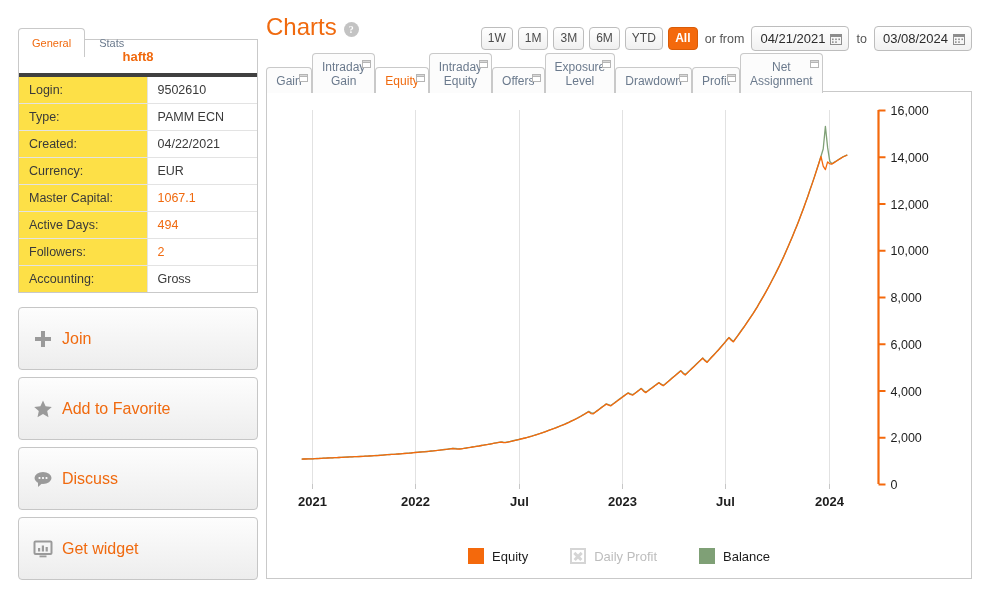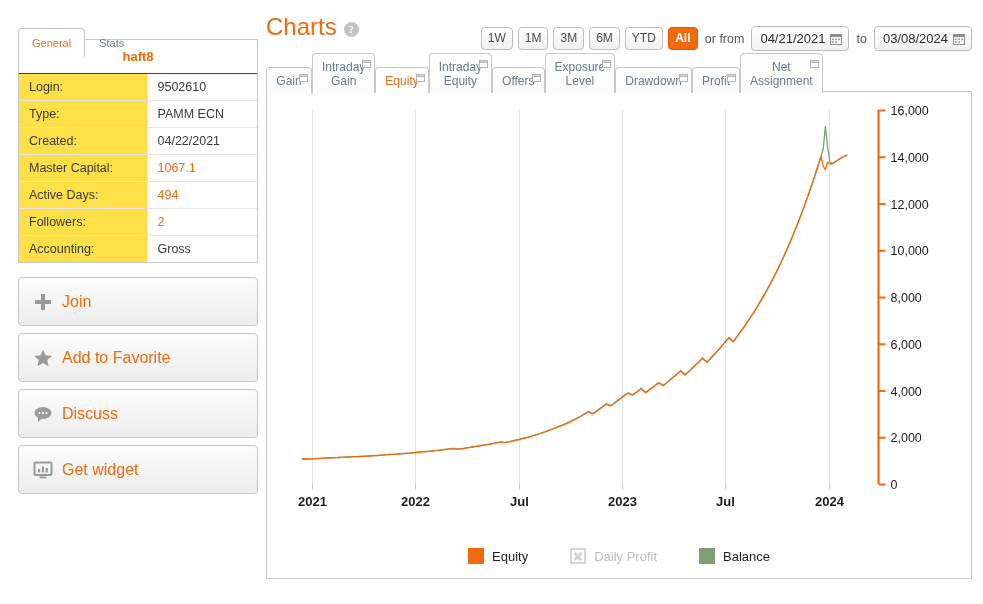--- a/index.html
+++ b/index.html
@@ -27,34 +27,34 @@
   }
   .tab.active { background: #ffffff; color: #f06a0f; border-color: #c9c9c9; }
   .tab.plain { border-color: transparent; background: transparent; margin-top: 46px; }
 
   .info-card {
     border: 1px solid #c9c9c9; background: #fff;
     margin-top: -1px; position: relative; z-index: 1;
   }
   .card-head {
     text-align: center; font-size: 13px; font-weight: bold; color: #f06a0f;
-    padding: 9px 0 9px 0; border-bottom: 1px solid #404040; background: #fff;
+    padding: 9px 0 9px 0; border-bottom: 4px solid #404040; background: #fff;
   }
   table.info { width: 100%; border-collapse: collapse; }
   table.info tr { border-bottom: 1px solid #e3e3e3; }
   table.info tr:last-child { border-bottom: none; }
   table.info td { font-size: 12.5px; padding: 6px 10px; color: #3a3a3a; }
   table.info td.k { width: 128px; background: #fde047; border-right: 1px solid #e3e3e3; }
   table.info td.v { background: #ffffff; }
   table.info td.v.hl { color: #f06a0f; }
 
   .btn-list { margin-top: 14px; }
   .big-btn {
     display: flex; align-items: center; gap: 9px;
-    height: 49px; padding: 0 14px; margin-bottom: 7px;
+    height: 63px; padding: 0 14px; margin-bottom: 7px;
     border: 1px solid #c6c6c6; border-radius: 4px;
     background: linear-gradient(to bottom,#fdfdfd 0%,#ededed 100%);
     color: #f06a0f; font-size: 16px; cursor: pointer;
   }
   .big-btn .gi { width: 20px; height: 20px; flex: 0 0 20px; display:block; }
 
   
   .charts-col { position: absolute; left: 266px; top: 10px; width: 706px; }
   .charts-head { display: flex; align-items: center; height: 34px; }
   .charts-title { font-size: 24px; color: #f06a0f; }
@@ -134,20 +134,24 @@
           <td class="k">Login:</td>
           <td class="v">9502610</td>
         </tr>
         <tr>
           <td class="k">Type:</td>
           <td class="v">PAMM ECN</td>
         </tr>
         <tr>
           <td class="k">Created:</td>
           <td class="v">04/22/2021</td>
+        </tr>
+        <tr>
+          <td class="k">Currency:</td>
+          <td class="v">EUR</td>
         </tr>
         <tr>
           <td class="k">Master Capital:</td>
           <td class="v hl">1067.1</td>
         </tr>
         <tr>
           <td class="k">Active Days:</td>
           <td class="v hl">494</td>
         </tr>
         <tr>

